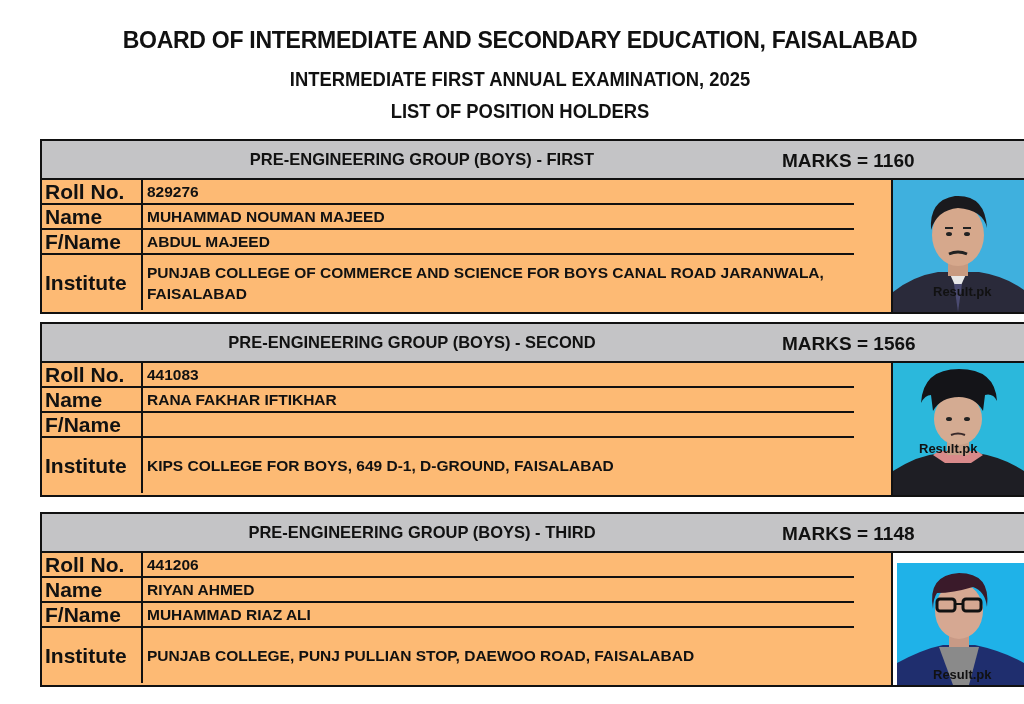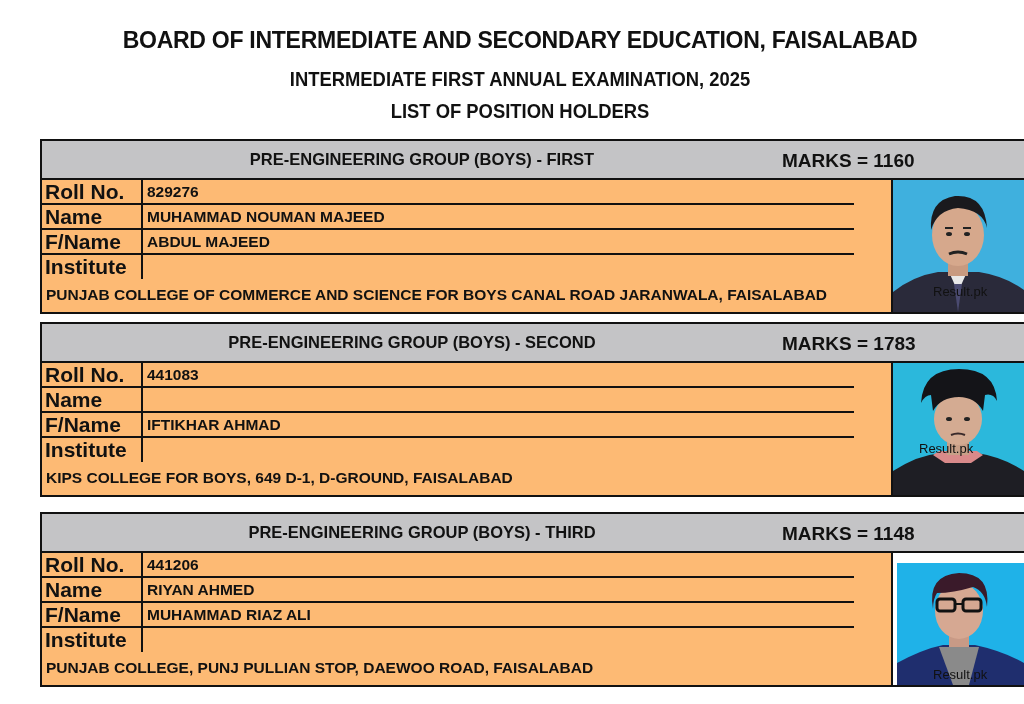--- a/index.html
+++ b/index.html
@@ -11,29 +11,29 @@
   .title3 { position: absolute; top: 100px; left: 0; width: 1040px; font-size: 20px; font-weight: bold; transform: scaleX(0.92); transform-origin: 520px 0; }
 
   .card { position: absolute; left: 40px; width: 986px; border: 2px solid #111; background: #fdba74; box-sizing: border-box; }
   .card-head { height: 37px; background: #c4c4c6; border-bottom: 2px solid #111; position: relative; }
   .card-title { position: absolute; left: 0; width: 760px; top: 9px; text-align: center; font-size: 16.5px; font-weight: bold; }
   .card-marks { position: absolute; left: 740px; top: 9px; font-size: 19px; font-weight: bold; }
 
   .card-body { position: relative; height: 132px; }
   .rows { position: absolute; left: 0; top: 0; width: 812px; }
   .row { display: flex; border-bottom: 2px solid #111; box-sizing: border-box; }
-  .row:last-child { border-bottom: none; flex-direction: column; }
+  .row:last-child { border-bottom: none; }
   .row.short { height: 25px; }
   .row.tall { height: 55px; }
   .lbl { width: 101px; border-right: 2px solid #111; font-size: 21px; font-weight: bold; padding-left: 3px; display: flex; align-items: center; box-sizing: border-box; flex: none; }
   .val { flex: 1; font-size: 15.5px; font-weight: bold; padding-left: 4px; display: flex; align-items: center; line-height: 21px; }
 
   .photo { position: absolute; right: 0; top: 0; width: 133px; height: 132px; border-left: 2px solid #111; box-sizing: border-box; overflow: hidden; }
   .photo svg { display: block; }
-  .watermark { position: absolute; font-family: "Liberation Sans", sans-serif; font-weight: normal; font-size: 13px; color: #111; }
+  .watermark { position: absolute; font-family: "Liberation Sans", sans-serif; font-weight: bold; font-size: 13px; color: #111; }
 </style>
 </head>
 <body>
 
 <div class="header">
   <div class="title1">BOARD OF INTERMEDIATE AND SECONDARY EDUCATION, FAISALABAD</div>
   <div class="title2">INTERMEDIATE FIRST ANNUAL EXAMINATION, 2025</div>
   <div class="title3">LIST OF POSITION HOLDERS</div>
 </div>
 
@@ -76,34 +76,34 @@
         <path d="M56 74 Q65 70 74 74" stroke="#222" stroke-width="3" fill="none"></path>
       </svg>
       <div class="watermark" style="left:40px; top:104px;">Result.pk</div>
     </div>
   </div>
 </div>
 
 <div class="card" style="top:322px;">
   <div class="card-head">
     <div class="card-title" style="width:740px;">PRE-ENGINEERING GROUP (BOYS) - SECOND</div>
-    <div class="card-marks">MARKS = 1783</div>
+    <div class="card-marks">MARKS = 1566</div>
   </div>
   <div class="card-body">
     <div class="rows">
       <div class="row short">
         <div class="lbl">Roll No.</div>
         <div class="val">441083</div>
       </div>
       <div class="row short">
         <div class="lbl">Name</div>
+        <div class="val">RANA FAKHAR IFTIKHAR</div>
       </div>
       <div class="row short">
         <div class="lbl">F/Name</div>
-        <div class="val">IFTIKHAR AHMAD</div>
       </div>
       <div class="row tall">
         <div class="lbl">Institute</div>
         <div class="val">KIPS COLLEGE FOR BOYS, 649 D-1, D-GROUND, FAISALABAD</div>
       </div>
     </div>
     <div class="photo">
       <svg width="131" height="132" viewBox="0 0 131 132">
         <rect width="131" height="132" fill="#2bb8dc"></rect>
         <path d="M0 132 L0 108 Q25 92 48 90 L84 90 Q110 94 131 108 L131 132 Z" fill="#1e1e24"></path>

